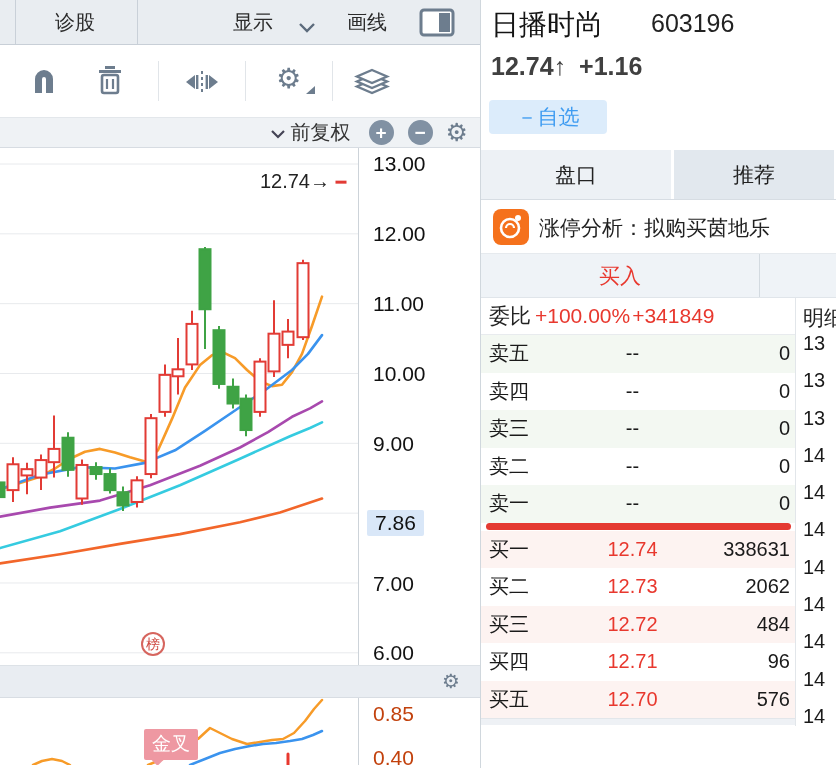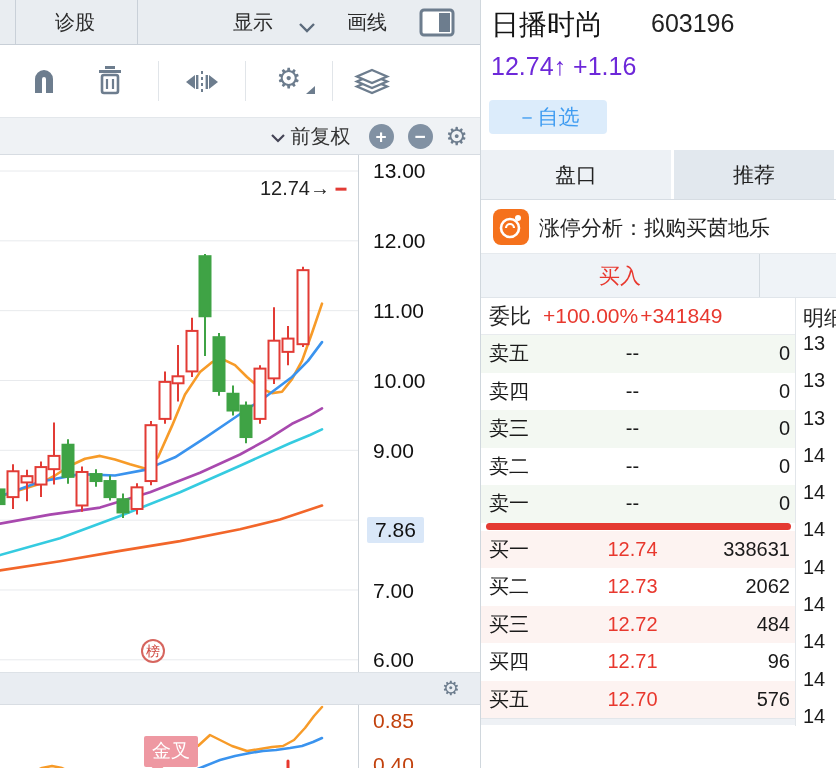--- a/index.html
+++ b/index.html
@@ -12,21 +12,21 @@
 
   .row1 { position:relative; height:45px; background:#e9edf1; border-bottom:1px solid #c8cfd7; }
   .row1 .vdiv { position:absolute; top:0; bottom:0; width:1px; background:#c9d0d8; }
   .tb-btn { position:absolute; top:0; height:44px; line-height:44px; font-size:20px; color:#2b2b2b; cursor:default; }
 
   .row2 { position:relative; height:73px; background:#ffffff; border-bottom:1px solid #e3e7eb; }
   .row2 .vdiv { position:absolute; top:16px; height:40px; width:1px; background:#e1e5e9; }
   .icon-btn { position:absolute; color:#6d7d8e; }
   .gear-glyph { font-family:"DejaVu Sans",sans-serif; color:#6d7d8e; }
 
-  .row3 { position:relative; height:37px; background:#eff2f5; border-bottom:1px solid #d7dce2;
+  .row3 { position:relative; height:30px; background:#eff2f5; border-bottom:1px solid #d7dce2;
           display:flex; align-items:center; justify-content:flex-end; padding-right:12px; }
   .row3 .adj-label { font-size:20px; color:#333; margin:0 4px 0 6px; }
   .circle-btn { width:25px; height:25px; border-radius:50%; background:#8191a3; color:#fff; font-size:19px;
                 font-weight:bold; display:flex; align-items:center; justify-content:center; margin-left:14px; line-height:1; }
 
   .chart { position:relative; height:517px; background:#fff; }
   .chart svg.plot { position:absolute; left:0; top:0; }
   .axis-col { position:absolute; left:358px; top:0; bottom:0; width:122px; background:#fff; border-left:1px solid #cdd3d9; }
   .ytick { position:absolute; left:14px; font-size:21px; color:#111; line-height:24px; }
   .ytick.hl { left:8px; background:#d9e7f8; padding:1px 8px; border-radius:2px; }
@@ -43,21 +43,21 @@
   .cross-badge { position:absolute; left:144px; top:31px; background:#ee98a2; color:#fff; font-size:19px;
                  padding:2px 8px 3px; border-radius:2px; }
   .cross-badge::after { content:""; position:absolute; left:9px; bottom:-4px; width:9px; height:9px; background:#ee98a2; transform:rotate(45deg); }
 
   
   .right { position:absolute; left:480px; top:0; width:356px; height:768px; background:#fff; border-left:1px solid #d0d7dd; }
 
   .sh { position:relative; height:150px; }
   .sh .name { position:absolute; left:10px; top:6px; font-size:28px; color:#141414; font-weight:500; }
   .sh .code { position:absolute; left:170px; top:9px; font-size:25px; color:#222; }
-  .sh .pricerow { position:absolute; left:10px; top:52px; display:flex; gap:7px; font-size:25px; color:#6d28d9; }
+  .sh .pricerow { position:absolute; left:10px; top:52px; display:flex; gap:13px; font-size:25px; color:#404040;font-weight:bold; }
   .watch-btn { position:absolute; left:8px; top:100px; width:118px; height:34px; background:#dcecfb; color:#3f9cf1;
                font-size:21px; border-radius:4px; display:flex; align-items:center; justify-content:center; }
 
   .tabs { display:flex; height:50px; border-bottom:1px solid #d7dde3; }
   .tab { height:49px; line-height:49px; text-align:center; font-size:21px; color:#222; }
   .tab.t1 { width:193px; background:#edf1f5; border-right:3px solid #fff; }
   .tab.t2 { width:160px; background:#e2e8ee; }
 
   .analysis { position:relative; height:54px; border-bottom:1px solid #e6eaee; background:#fff; }
   .an-icon { position:absolute; left:12px; top:9px; width:36px; height:36px; background:#f5711c; border-radius:8px; }
@@ -67,21 +67,21 @@
   .trade .buy { width:278px; text-align:center; line-height:43px; font-size:21px; color:#e8382e; }
   .trade .tdiv { width:1px; background:#d3dae0; margin:0; }
   .trade .sellcell { flex:1; }
 
   .btitle { height:42px; line-height:42px; padding-left:10px; font-size:20px; color:#333; border-bottom:1px solid #e7eaee; background:#fff; }
 
   .book { position:relative; height:428px; }
   .bleft { position:absolute; left:0; top:0; width:315px; }
   .weibi { height:37px; display:flex; align-items:center; padding:0 8px; border-bottom:1px solid #e8ebee; font-size:21px; }
   .weibi .wl { color:#222; }
-  .weibi .wv { color:#e8382e; margin-left:12px; }
+  .weibi .wv { color:#e8382e; margin-left:4px; }
   .weibi .wd { color:#e8382e; margin-left:2px; }
   .lrow { height:37.5px; display:flex; align-items:center; font-size:20px; color:#1a1a1a; }
   .lrow .lab { width:84px; padding-left:8px; }
   .lrow .prc { flex:1; text-align:center; }
   .lrow .prc.red { color:#e8382e; }
   .lrow .vol { width:96px; text-align:right; padding-right:6px; }
   .lrow.tint-g { background:#f3f8f2; }
   .lrow.tint-r { background:#fdf3f1; }
   .redbar-wrap { height:8px; display:flex; align-items:center; padding:0 5px; }
   .redbar { height:7px; flex:1; background:#e43a31; border-radius:4px; }

